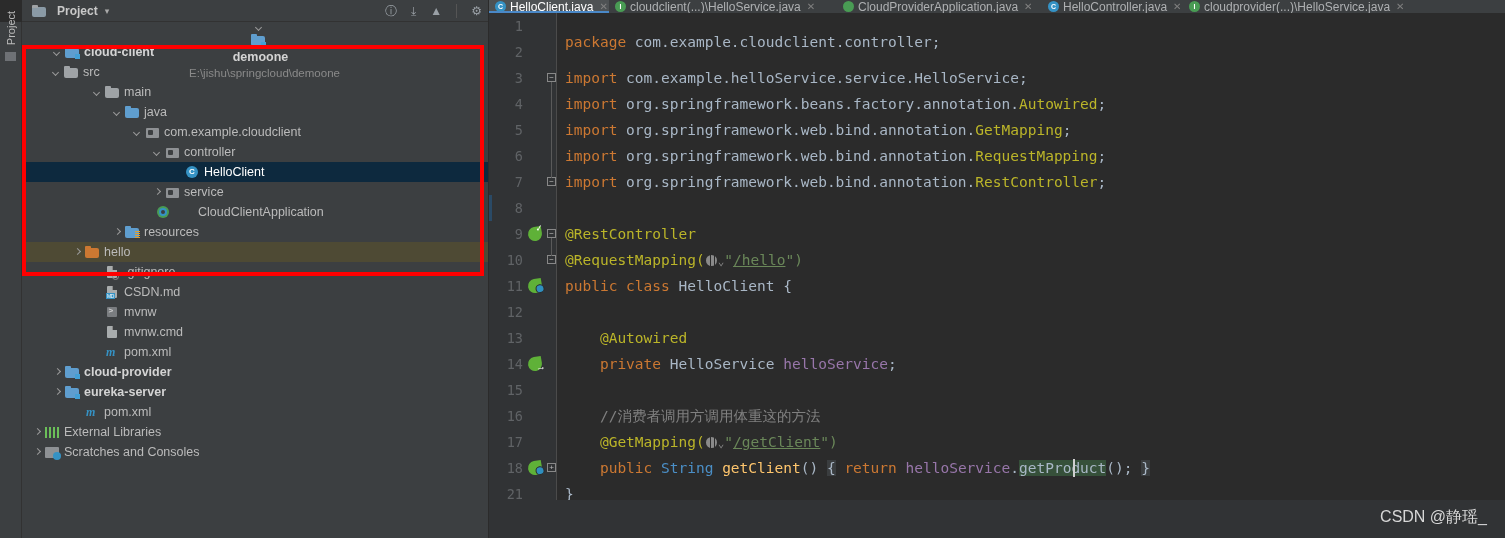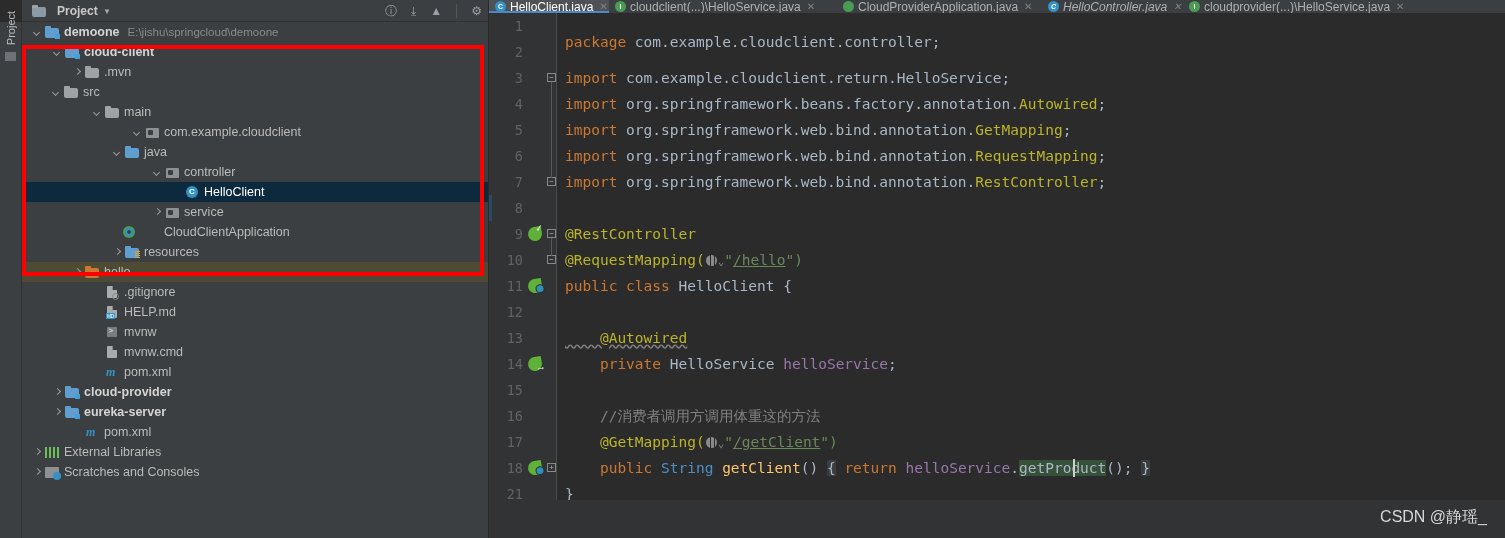--- a/index.html
+++ b/index.html
@@ -236,74 +236,67 @@
       <span class="caret">▾</span>
       <span class="hdr-icons">
         <span class="hi">ⓘ</span>
         <span class="hi">⤓</span>
         <span class="hi">▲</span>
         <span class="hdr-sep"></span>
         <span class="hi">⚙</span>
       </span>
     </div>
     <div class="tree" id="tree">
-        <div class="row" style="padding-left: 10px;">
+        <div class="row" style="padding-left: 10px; flex-direction: column;">
           <span class="arrow down"></span>
           <span class="ico">
             <span class="folder blue">
               <span class="modbadge"></span>
             </span>
           </span>
           <span class="lbl bold">demoone</span>
           <span class="sub">E:\jishu\springcloud\demoone</span>
         </div>
         <div class="row" style="padding-left: 30px;">
           <span class="arrow down"></span>
           <span class="ico">
             <span class="folder blue">
               <span class="modbadge"></span>
             </span>
           </span>
           <span class="lbl bold">cloud-client</span>
         </div>
-        <div class="row" style="padding-left: 50px;">
-          <span class="arrow right"></span>
+        <div class="row" style="padding-left: 29px;">
+          <span class="arrow down"></span>
           <span class="ico">
             <span class="folder"></span>
           </span>
-          <span class="lbl">.mvn</span>
-        </div>
-        <div class="row" style="padding-left: 29px;">
+          <span class="lbl">src</span>
+        </div>
+        <div class="row" style="padding-left: 70px;">
           <span class="arrow down"></span>
           <span class="ico">
             <span class="folder"></span>
           </span>
-          <span class="lbl">src</span>
-        </div>
-        <div class="row" style="padding-left: 70px;">
-          <span class="arrow down"></span>
-          <span class="ico">
-            <span class="folder"></span>
-          </span>
           <span class="lbl">main</span>
         </div>
+        <div class="row" style="padding-left: 90px;">
+          <span class="arrow down"></span>
+          <span class="ico">
+            <span class="folder blue"></span>
+          </span>
+          <span class="lbl">java</span>
+        </div>
         <div class="row" style="padding-left: 110px;">
           <span class="arrow down"></span>
           <span class="ico">
             <span class="pkg"></span>
           </span>
           <span class="lbl">com.example.cloudclient</span>
         </div>
-        <div class="row" style="padding-left: 90px;">
-          <span class="arrow down"></span>
-          <span class="ico">
-            <span class="folder blue"></span>
-          </span>
-          <span class="lbl">java</span>
-        </div>
         <div class="row" style="padding-left: 130px;">
           <span class="arrow down"></span>
           <span class="ico">
             <span class="pkg"></span>
           </span>
           <span class="lbl">controller</span>
         </div>
         <div class="row selected" style="padding-left: 150px;">
           <span class="arrow none"></span>
           <span class="ico">
@@ -311,21 +304,21 @@
           </span>
           <span class="lbl">HelloClient</span>
         </div>
         <div class="row" style="padding-left: 130px;">
           <span class="arrow right"></span>
           <span class="ico">
             <span class="pkg"></span>
           </span>
           <span class="lbl">service</span>
         </div>
-        <div class="row" style="padding-left: 64px; gap: 23px;">
+        <div class="row" style="padding-left: 98px; gap: 23px;">
           <span class="arrow none"></span>
           <span class="ico">
             <span class="cls spring">
               <span class="inner"></span>
             </span>
           </span>
           <span class="lbl">CloudClientApplication</span>
         </div>
         <div class="row" style="padding-left: 90px;">
           <span class="arrow right"></span>
@@ -352,21 +345,21 @@
           </span>
           <span class="lbl">.gitignore</span>
         </div>
         <div class="row" style="padding-left: 70px;">
           <span class="arrow none"></span>
           <span class="ico">
             <span class="leaf md">
               <span class="mdtag">MD</span>
             </span>
           </span>
-          <span class="lbl">HELP.md</span>
+          <span class="lbl">CSDN.md</span>
         </div>
         <div class="row" style="padding-left: 70px;">
           <span class="arrow none"></span>
           <span class="ico">
             <span class="sh"></span>
           </span>
           <span class="lbl">mvnw</span>
         </div>
         <div class="row" style="padding-left: 70px;">
           <span class="arrow none"></span>
@@ -445,21 +438,21 @@
           <span>cloudclient(...)\HelloService.java</span>
           <span class="x">✕</span>
         </div>
         <div class="tab" style="width: 205px;">
           <span class="tico">
             <span class="c spring"></span>
           </span>
           <span>CloudProviderApplication.java</span>
           <span class="x">✕</span>
         </div>
-        <div class="tab" style="width: 141px; font-style: italic;">
+        <div class="tab" style="width: 141px;">
           <span class="tico">
             <span class="c ">C</span>
           </span>
           <span>HelloController.java</span>
           <span class="x">✕</span>
         </div>
         <div class="tab" style="width: 245px;">
           <span class="tico">
             <span class="c green">I</span>
           </span>
@@ -567,31 +560,31 @@
             <span class="gnum">21</span>
             <span class="gicon"></span>
           </div>
           <div class="foldline" style="top: 69px; height: 96px;"></div>
           <div class="foldline" style="top: 225px; height: 18px;"></div>
         </div>
       <div class="gutter-border"></div>
       <div class="code" id="code">
           <div class="cline" style="top: 16px;"><span class="k" style="">package </span><span class="p" style="">com.example.cloudclient.controller;</span></div>
           <div class="cline" style="top: 26px;"></div>
-          <div class="cline" style="top: 52px;"><span class="k" style="">import </span><span class="p" style="">com.example.cloudclient.return.</span><span class="p" style="">HelloService</span><span class="p" style="">;</span></div>
+          <div class="cline" style="top: 52px;"><span class="k" style="">import </span><span class="p" style="">com.example.helloService.service.</span><span class="p" style="">HelloService</span><span class="p" style="">;</span></div>
           <div class="cline" style="top: 78px;"><span class="k" style="">import </span><span class="p" style="">org.springframework.beans.factory.annotation.</span><span class="a" style="">Autowired</span><span class="p" style="">;</span></div>
           <div class="cline" style="top: 104px;"><span class="k" style="">import </span><span class="p" style="">org.springframework.web.bind.annotation.</span><span class="a" style="">GetMapping</span><span class="p" style="">;</span></div>
           <div class="cline" style="top: 130px;"><span class="k" style="">import </span><span class="p" style="">org.springframework.web.bind.annotation.</span><span class="a" style="">RequestMapping</span><span class="p" style="">;</span></div>
           <div class="cline" style="top: 156px;"><span class="k" style="">import </span><span class="p" style="">org.springframework.web.bind.annotation.</span><span class="a" style="">RestController</span><span class="p" style="">;</span></div>
           <div class="cline" style="top: 182px;"></div>
           <div class="cline" style="top: 208px;"><span class="a" style="">@RestController</span></div>
           <div class="cline" style="top: 234px;"><span class="a" style="">@RequestMapping(</span><span class="webicon"></span><span class="chev">⌄</span><span class="s" style="">"</span><span class="s" style="text-decoration:underline;">/hello</span><span class="s" style="">")</span></div>
           <div class="cline" style="top: 260px;"><span class="k" style="">public class </span><span class="p" style="">HelloClient</span><span class="p" style=""> {</span></div>
           <div class="cline" style="top: 286px;"></div>
-          <div class="cline" style="top: 312px;"><span class="a" style="text-decoration:underline; text-decoration-style:wavy; text-decoration-color:#808080;">    @Autowired</span></div>
+          <div class="cline" style="top: 312px;"><span class="a" style="text-decoration-style:wavy; text-decoration-color:#808080;">    @Autowired</span></div>
           <div class="cline" style="top: 338px;"><span class="k" style="">    private </span><span class="p" style="">HelloService </span><span class="f" style="">helloService</span><span class="p" style="">;</span></div>
           <div class="cline" style="top: 364px;"></div>
           <div class="cline" style="top: 390px;"><span class="cm" style="">    //消费者调用方调用体重这的方法</span></div>
           <div class="cline" style="top: 416px;"><span class="a" style="">    @GetMapping(</span><span class="webicon"></span><span class="chev">⌄</span><span class="s" style="">"</span><span class="s" style="text-decoration:underline;">/getClient</span><span class="s" style="">")</span></div>
           <div class="cline" style="top: 442px;"><span class="k" style="">    public </span><span class="t" style="">String </span><span class="m" style="">getClient</span><span class="p" style="">() </span><span class="p" style="background:#3a3d3f;">{</span><span class="p" style=""> </span><span class="k" style="">return </span><span class="f" style="">helloService</span><span class="p" style="">.</span><span class="m" style="background:#36503a; color:#a9b7c6;">getProduct</span><span class="p" style="">()</span><span class="p" style="">;</span><span class="p" style=""> </span><span class="p" style="background:#3a3d3f;">}</span><span class="caret-line" style="left: 516.134px;"></span></div>
           <div class="cline" style="top: 468px;"><span class="p" style="">}</span></div>
         </div>
       <div class="vscroll"></div>
     </div>
     <div class="editor-bottom"></div>

